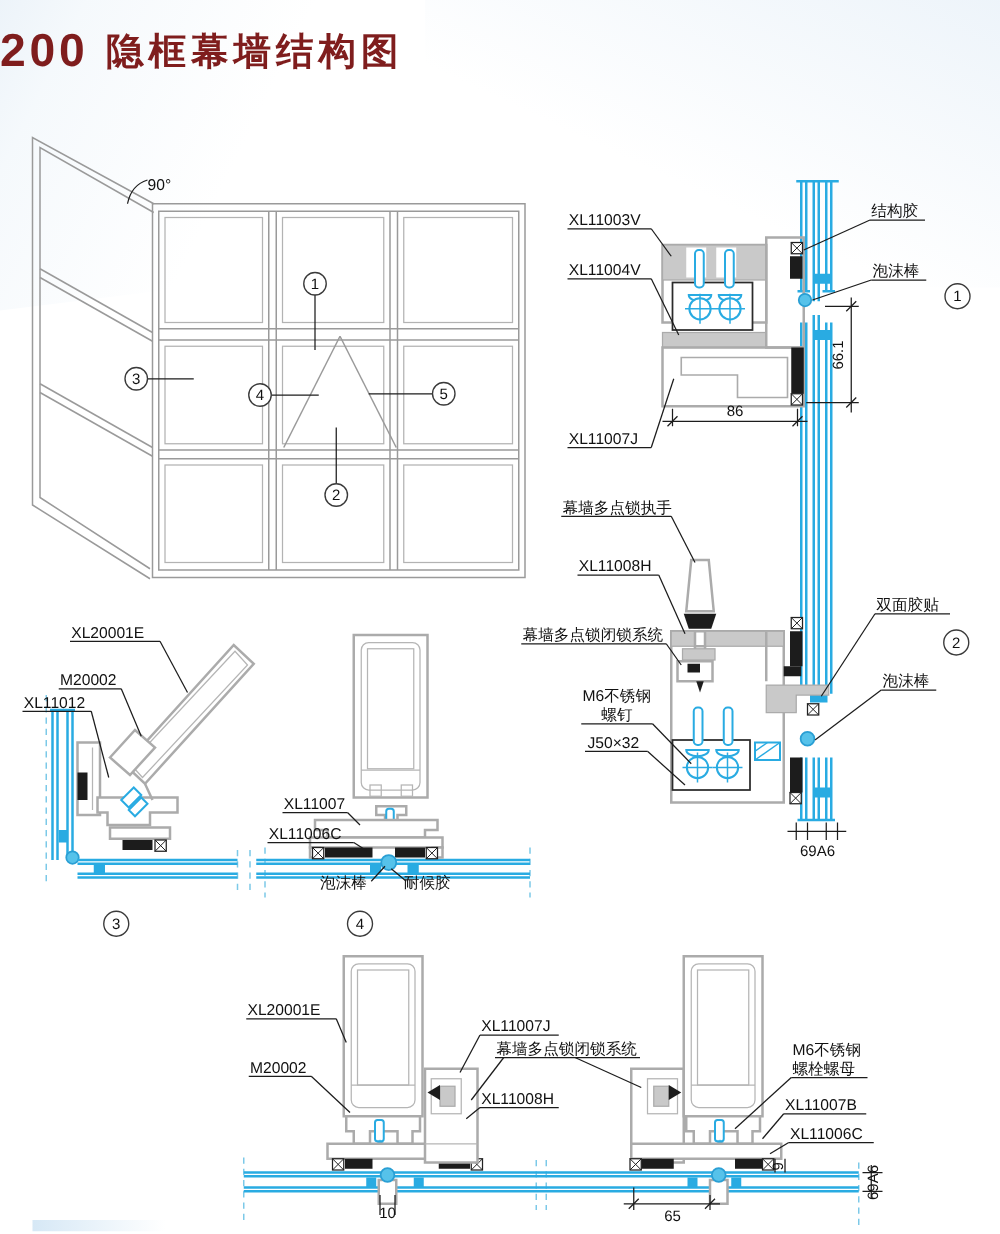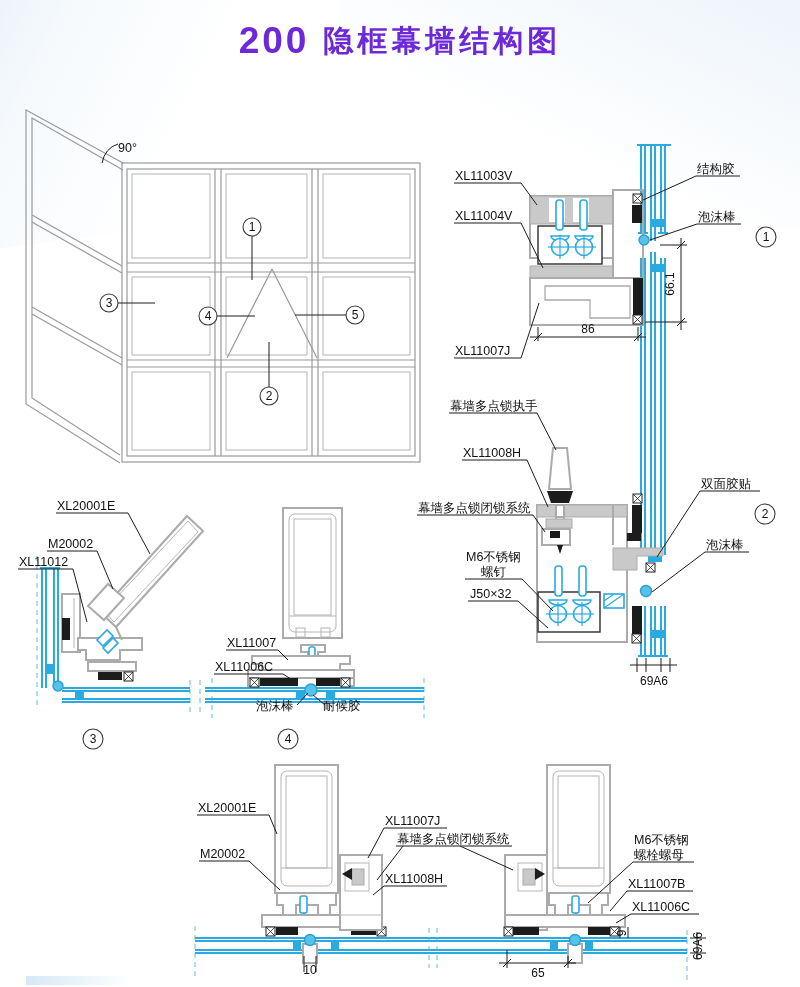--- a/index.html
+++ b/index.html
@@ -7,21 +7,21 @@
        font-family:"Liberation Sans","DejaVu Sans",sans-serif;}
   .page{position:absolute;inset:0;background:#fff;}
   .deco{position:absolute;pointer-events:none;}
   .deco-tl{left:-70px;top:-90px;width:440px;height:320px;
     background:linear-gradient(118deg, rgba(199,219,237,.55) 0%, rgba(227,238,247,.35) 30%, rgba(255,255,255,0) 62%);
     transform:skewY(-7deg);}
   .deco-tr{right:0;top:0;width:460px;height:230px;
     background:linear-gradient(205deg, rgba(216,231,244,.45) 0%, rgba(255,255,255,0) 60%);}
   .deco-bl{left:26px;bottom:2px;width:118px;height:9px;
     background:linear-gradient(90deg,#cfe4f4 0%, rgba(255,255,255,0) 90%);opacity:.85;}
-  .title{position:absolute;top:20px;left:0;width:100%;text-align:center;color:#6d28d9;white-space:nowrap;}
+  .title{position:absolute;top:20px;left:0;width:100%;color:#7f1d1d;white-space:nowrap;}
   .title-num{font-size:37px;font-weight:bold;letter-spacing:3px;vertical-align:middle;}
   .title-cn{font-size:30px;font-weight:bold;margin-left:14px;letter-spacing:4px;vertical-align:middle;}
   svg{position:absolute;left:0;top:0;}
   
   .e{stroke:#9a9a9a;stroke-width:1.2;fill:none;}
   .et{stroke:#b3b3b3;stroke-width:1;fill:none;}
   
   .p{stroke:#ababab;stroke-width:2;fill:none;}
   .pw{stroke:#ababab;stroke-width:2;fill:#fff;}
   .pwt{stroke:#ababab;stroke-width:1.3;fill:#fff;}

